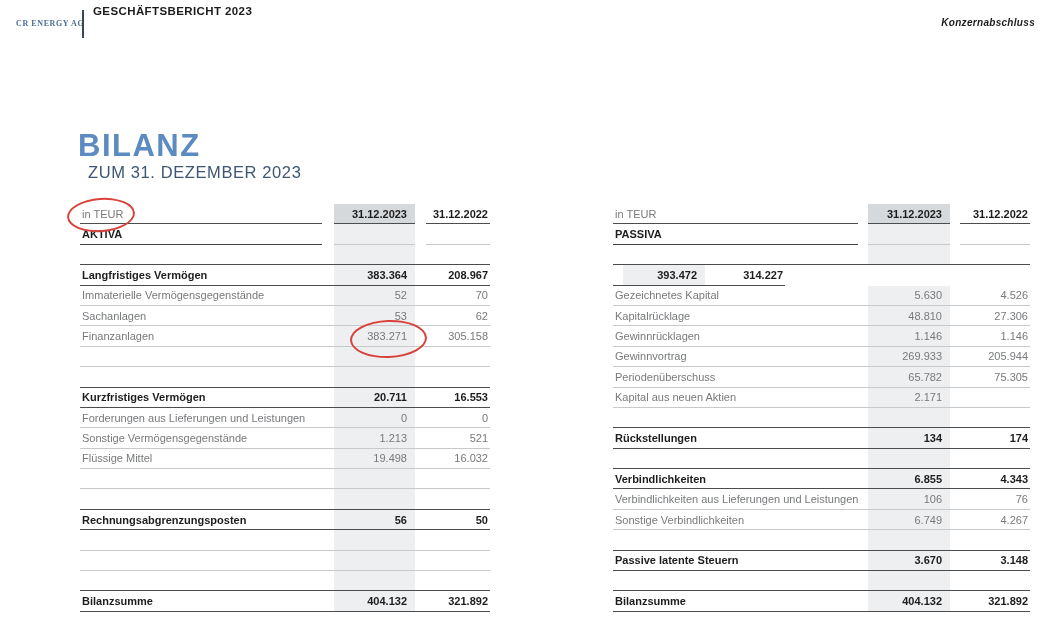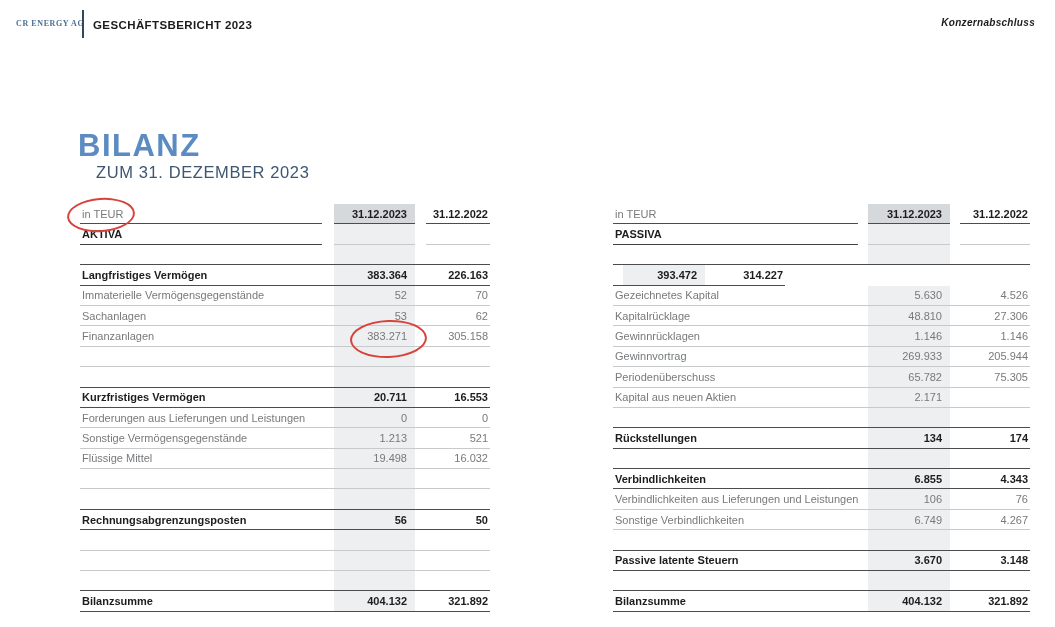--- a/index.html
+++ b/index.html
@@ -12,35 +12,35 @@
   .brand {
     position:absolute; left:16px; top:19px;
     font-family:"Liberation Serif", serif;
     font-size:8px; letter-spacing:0.6px; color:#4e6f95; font-variant:small-caps;
     font-weight:600;
   }
   .topbar-divider {
     position:absolute; left:82px; top:10px; width:1.5px; height:28px; background:#35465c;
   }
   .doc-title {
-    position:absolute; left:93px; top:19px;
+    position:absolute; left:93px; top:5px;
     font-size:11.5px; font-weight:700; color:#1b1b1b; letter-spacing:0.4px;
   }
   .section-name {
     position:absolute; right:20px; top:17px;
     font-size:10px; font-weight:700; color:#1b1b1b; letter-spacing:0.3px;font-style:italic;
   }
 
   
   .big-title {
     position:absolute; left:78px; top:128px;
     font-size:31px; font-weight:600; color:#5b8bc0; letter-spacing:1.5px;
   }
   .sub-title {
-    position:absolute; left:96px; top:163px;
+    position:absolute; left:88px; top:163px;
     font-size:16.5px; font-weight:400; color:#3d5673; letter-spacing:0.6px;
   }
 
   
   .fintable { position:absolute; top:204px; font-size:11px; }
   .t-aktiva  { left:80px;  --wl:242px; --g1:12px; --wb:81px; --g2:11px; --w2:64px; }
   .t-passiva { left:613px; --wl:245px; --g1:10px; --wb:82px; --g2:10px; --w2:70px; }
 
   .row { display:flex; height:20.4px;align-items:center; }
   .cell { box-sizing:border-box; height:100%; display:flex; align-items:center; overflow:hidden; white-space:nowrap; }
@@ -104,21 +104,21 @@
         <div class="cell c-gap1"></div>
         <div class="cell c-2023"></div>
         <div class="cell c-gap2"></div>
         <div class="cell c-2022"></div>
       </div>
       <div class="row r-bold">
         <div class="cell c-label">Langfristiges Vermögen</div>
         <div class="cell c-gap1"></div>
         <div class="cell c-2023">383.364</div>
         <div class="cell c-gap2"></div>
-        <div class="cell c-2022">226.163</div>
+        <div class="cell c-2022">208.967</div>
       </div>
       <div class="row r-normal">
         <div class="cell c-label">Immaterielle Vermögensgegenstände</div>
         <div class="cell c-gap1"></div>
         <div class="cell c-2023">52</div>
         <div class="cell c-gap2"></div>
         <div class="cell c-2022">70</div>
       </div>
       <div class="row r-normal">
         <div class="cell c-label">Sachanlagen</div>

